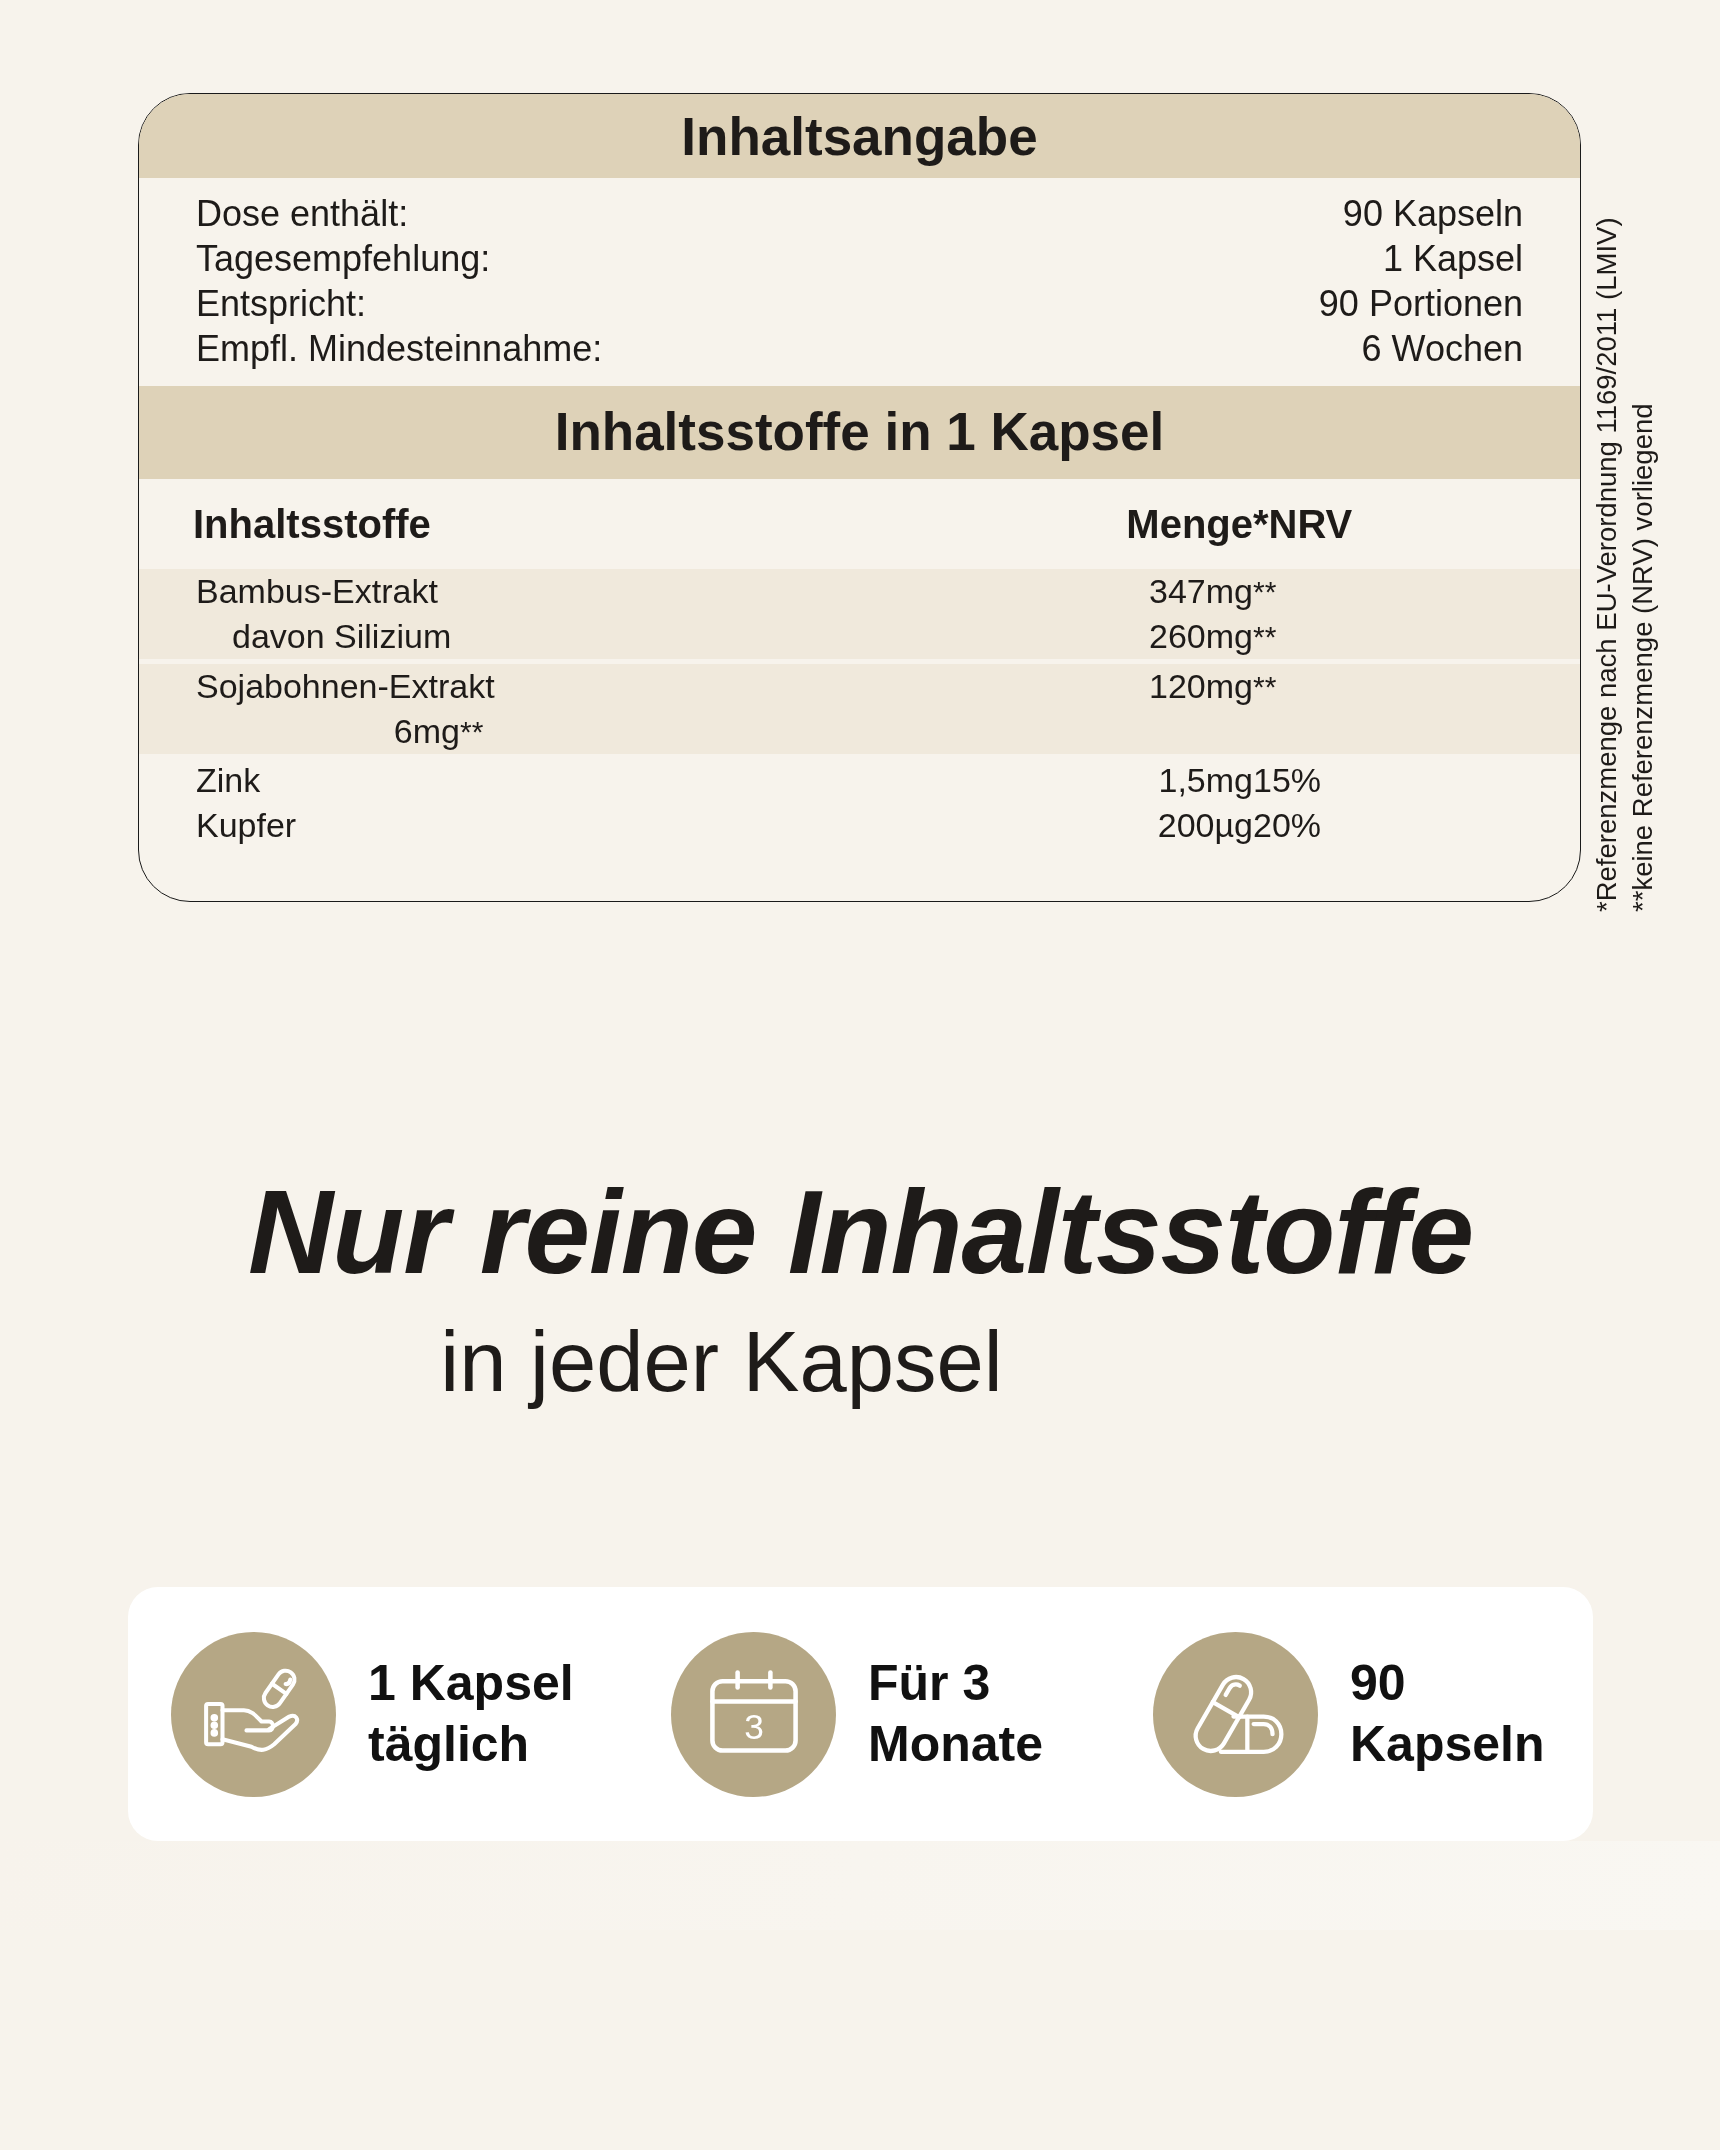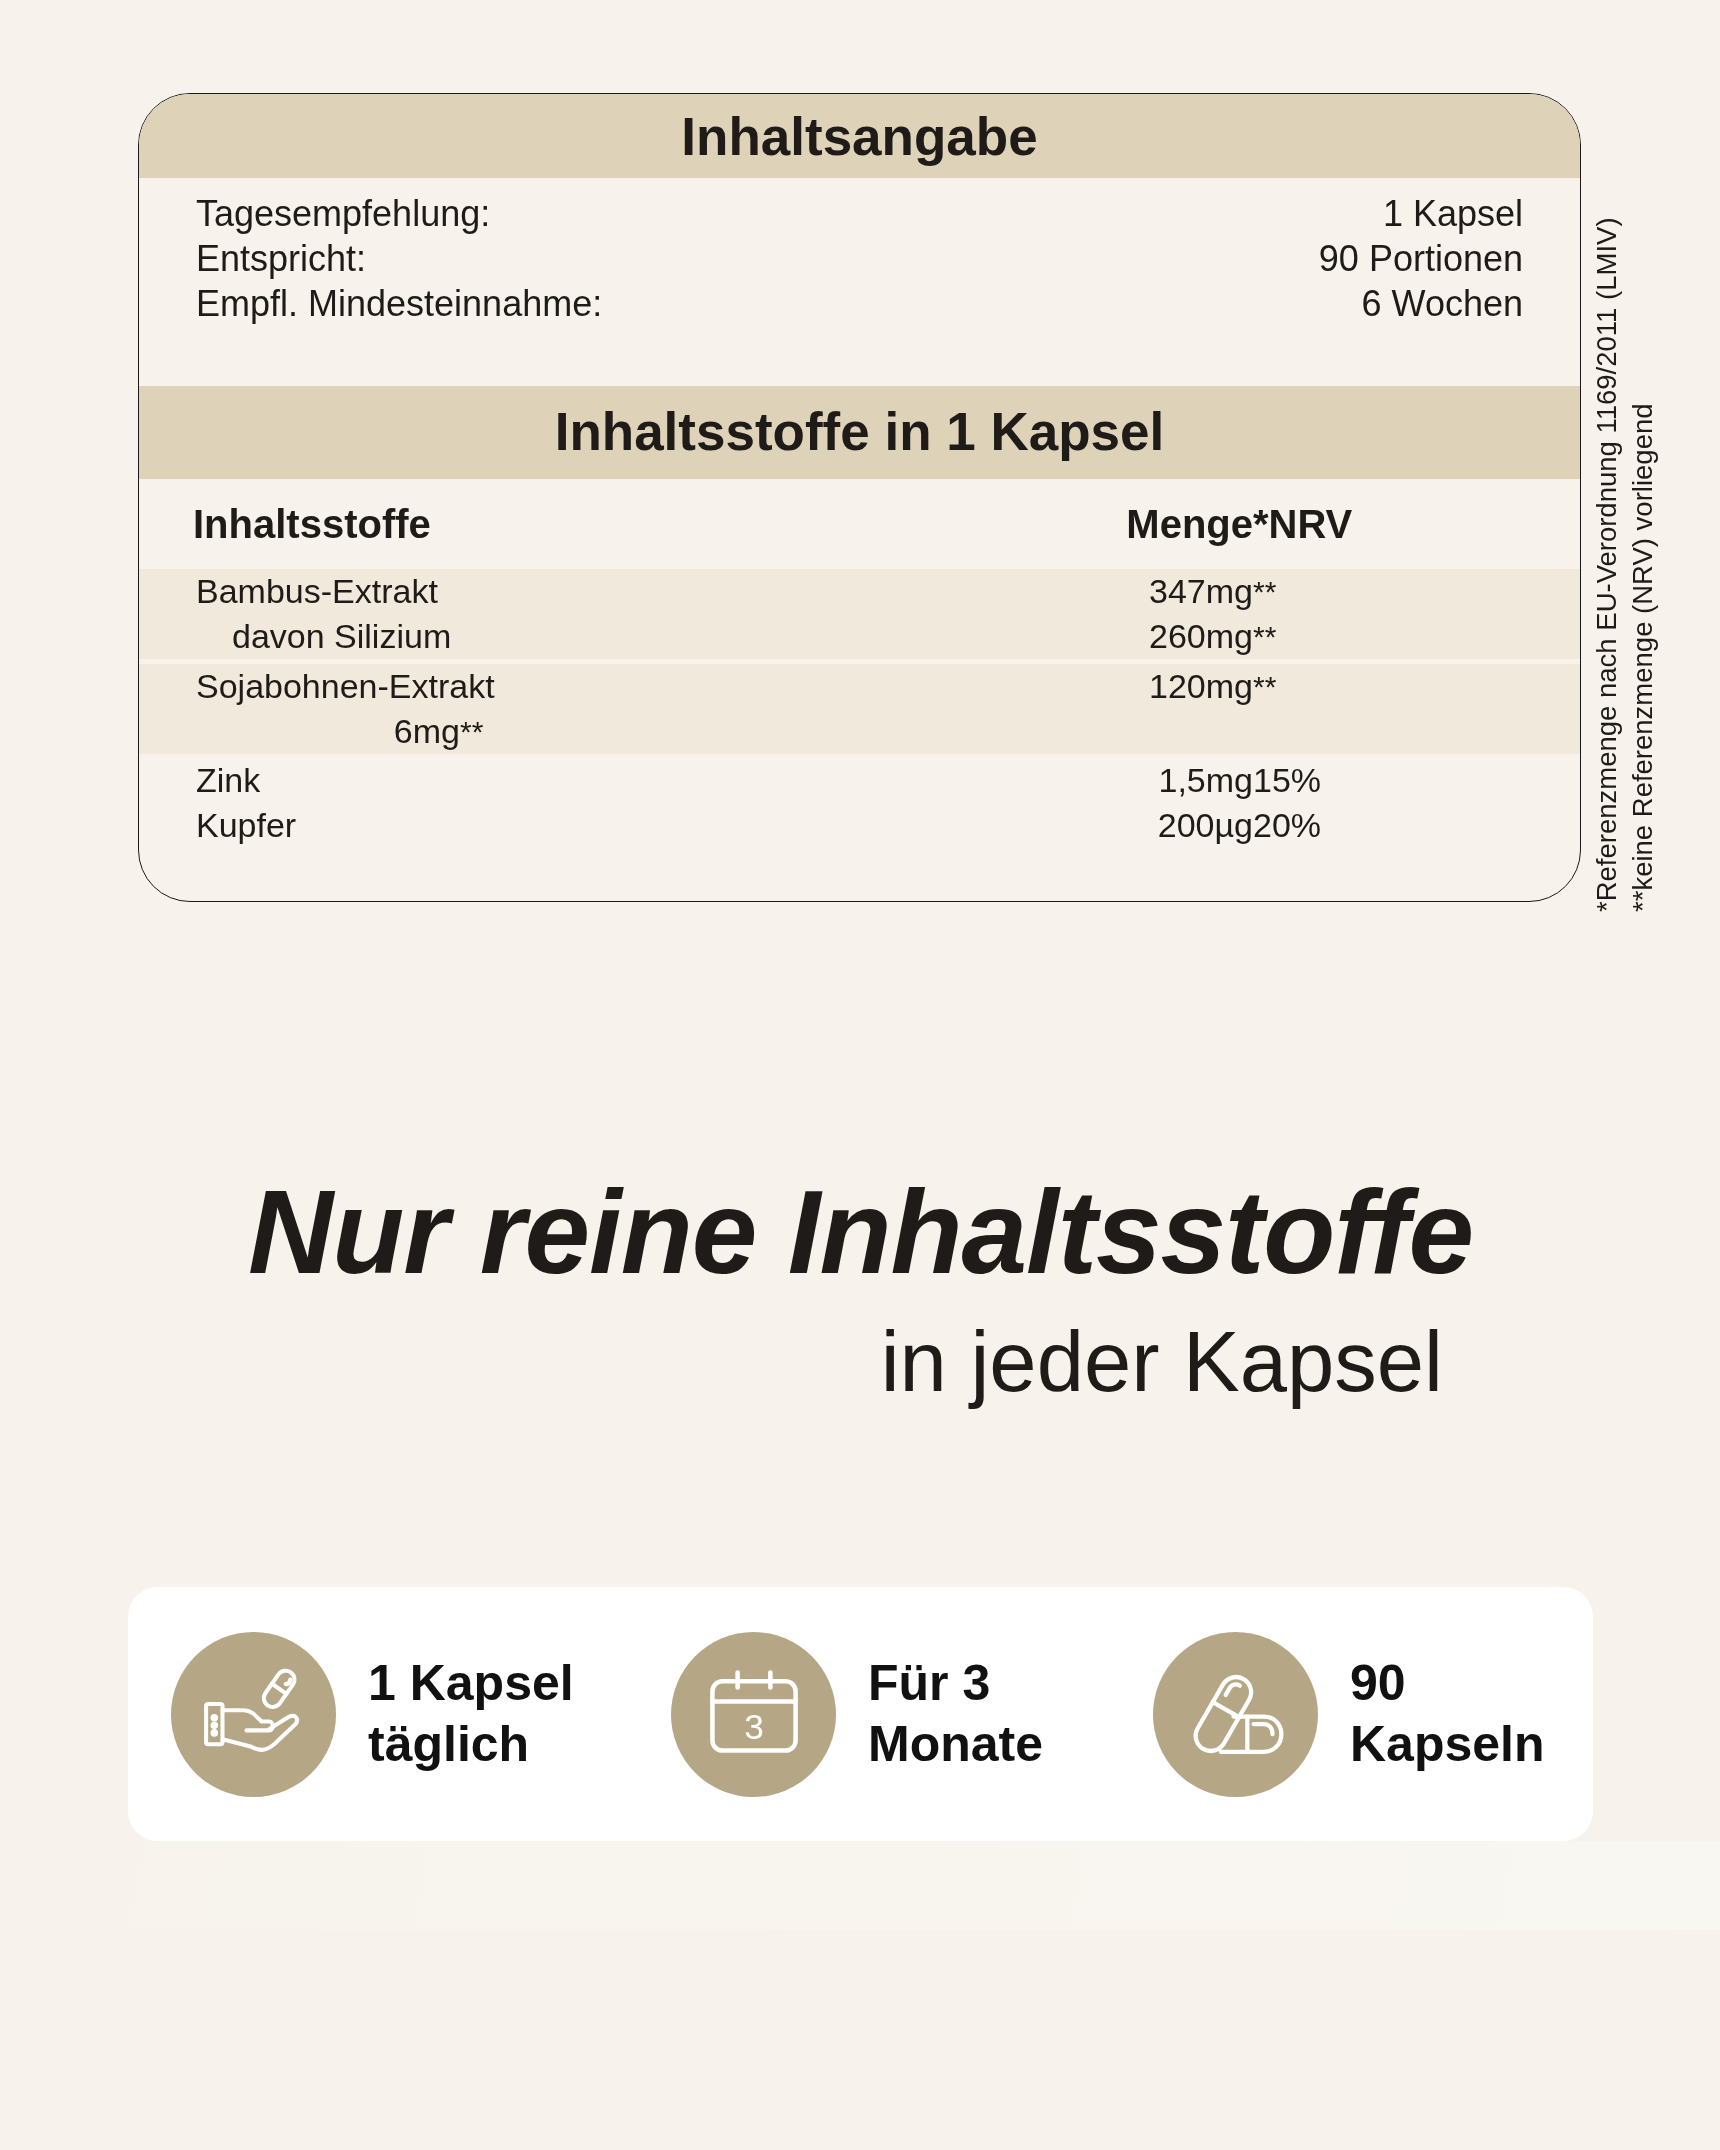--- a/index.html
+++ b/index.html
@@ -38,21 +38,21 @@
       position: absolute; left: 1589px; top: 912px;
       transform-origin: left top; transform: rotate(-90deg);
       font-size: 27.5px; line-height: 36px; white-space: nowrap;
     }
     .headline {
       position: absolute; left: 0; width: 1721px; top: 1164px;
       text-align: center; font-weight: bold; font-size: 118px; letter-spacing: -1.1px; font-style: italic;
     }
     .subline {
       position: absolute; left: 0; width: 1443px; top: 1313px;
-      text-align: right; font-size: 85px;
+      text-align: center; font-size: 85px;
     }
     .feature-card {
       position: absolute; left: 128px; top: 1587px;
       width: 1465px; height: 254px; background: #ffffff; border-radius: 30px;
       display: flex; align-items: center;
     }
     .feature { position: absolute; display: flex; align-items: center; }
     .feature .circle {
       width: 165px; height: 165px; border-radius: 50%; background: #b5a785;
       display: flex; align-items: center; justify-content: center; flex-shrink: 0;
@@ -63,20 +63,24 @@
       position: absolute; left: 0; top: 1841px; width: 1721px; height: 89px;
       background: linear-gradient(100deg, #f7f3ec, #f9f7f2);
     }
   </style>
 </head>
 <body>
 
 <div class="label-card">
   <div class="band band-top">Inhaltsangabe</div>
   <div class="info">
+    <div class="info-row">
+      <span>Dose enthält:</span>
+      <span>90 Kapseln</span>
+    </div>
     <div class="info-row">
       <span>Tagesempfehlung:</span>
       <span>1 Kapsel</span>
     </div>
     <div class="info-row">
       <span>Entspricht:</span>
       <span>90 Portionen</span>
     </div>
     <div class="info-row">
       <span>Empfl. Mindesteinnahme:</span>

